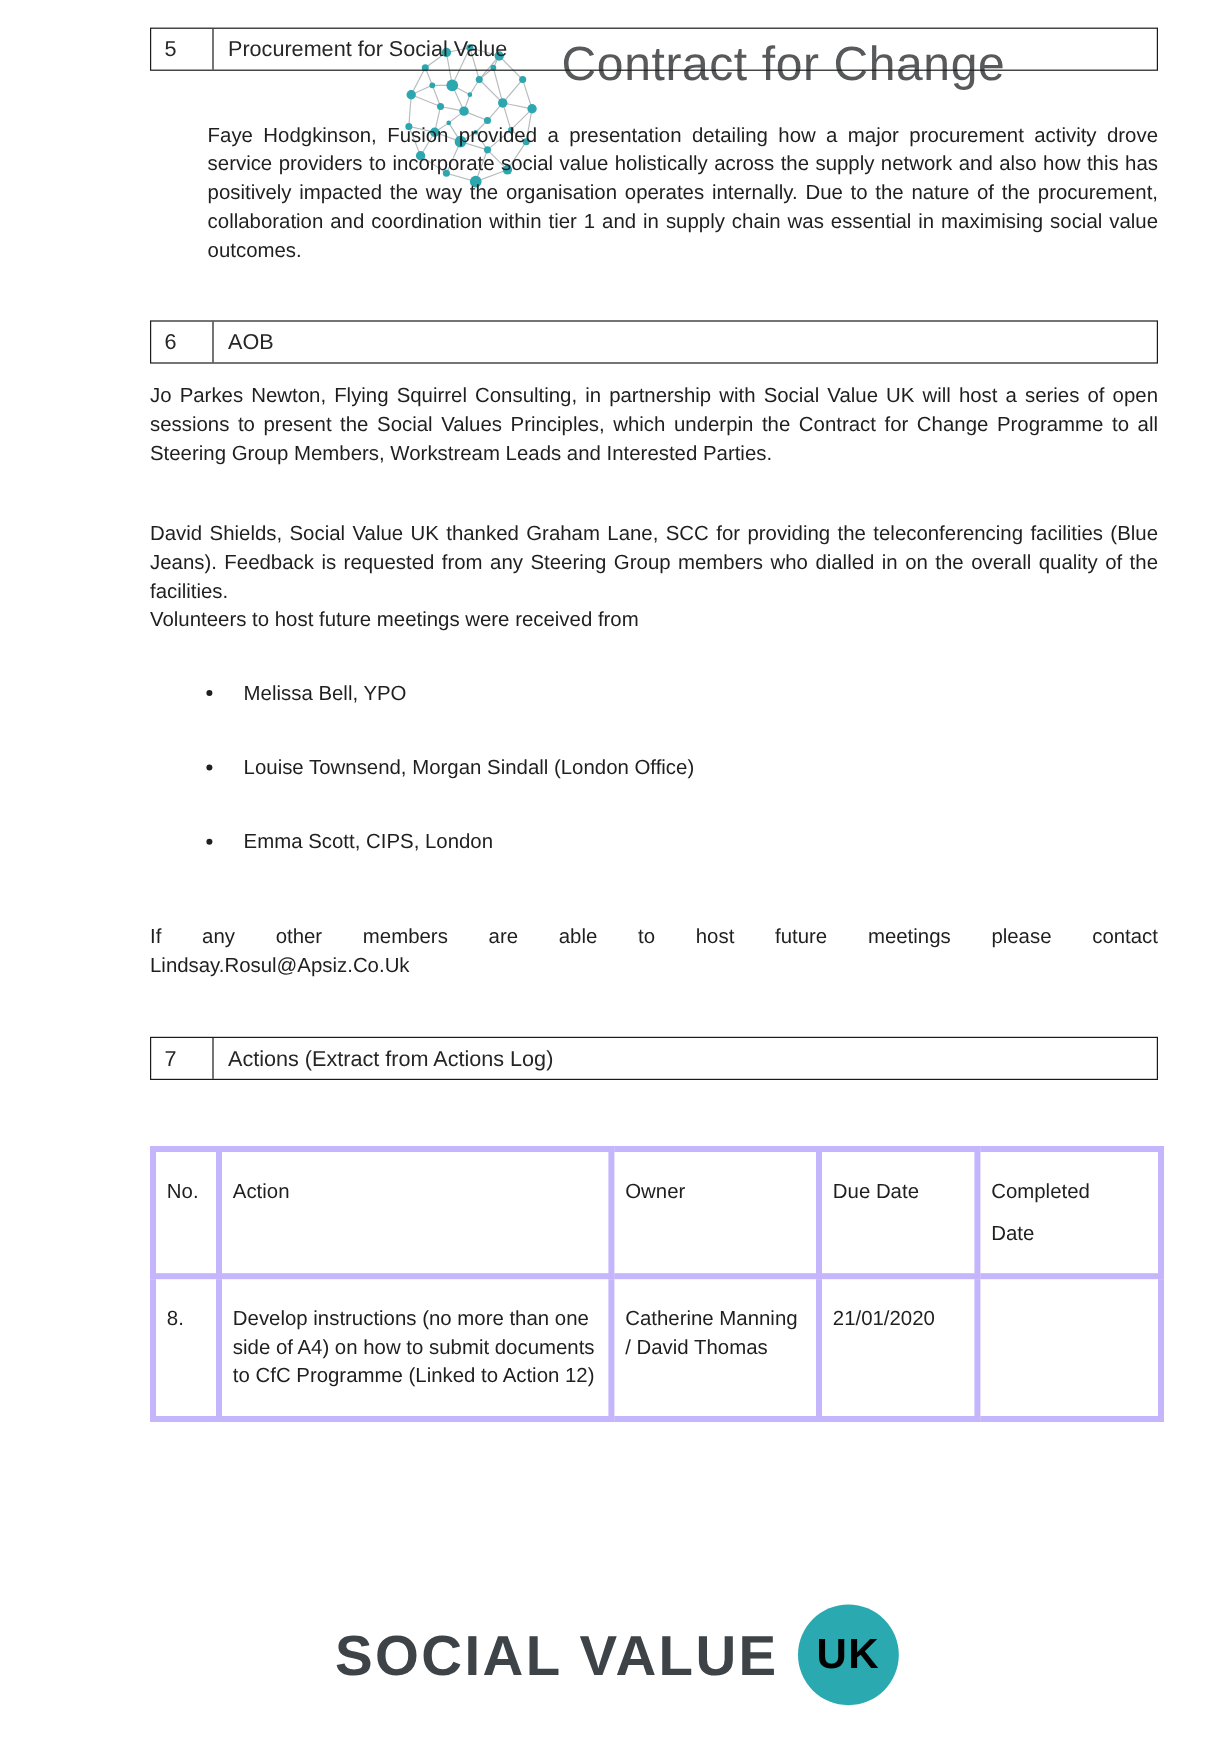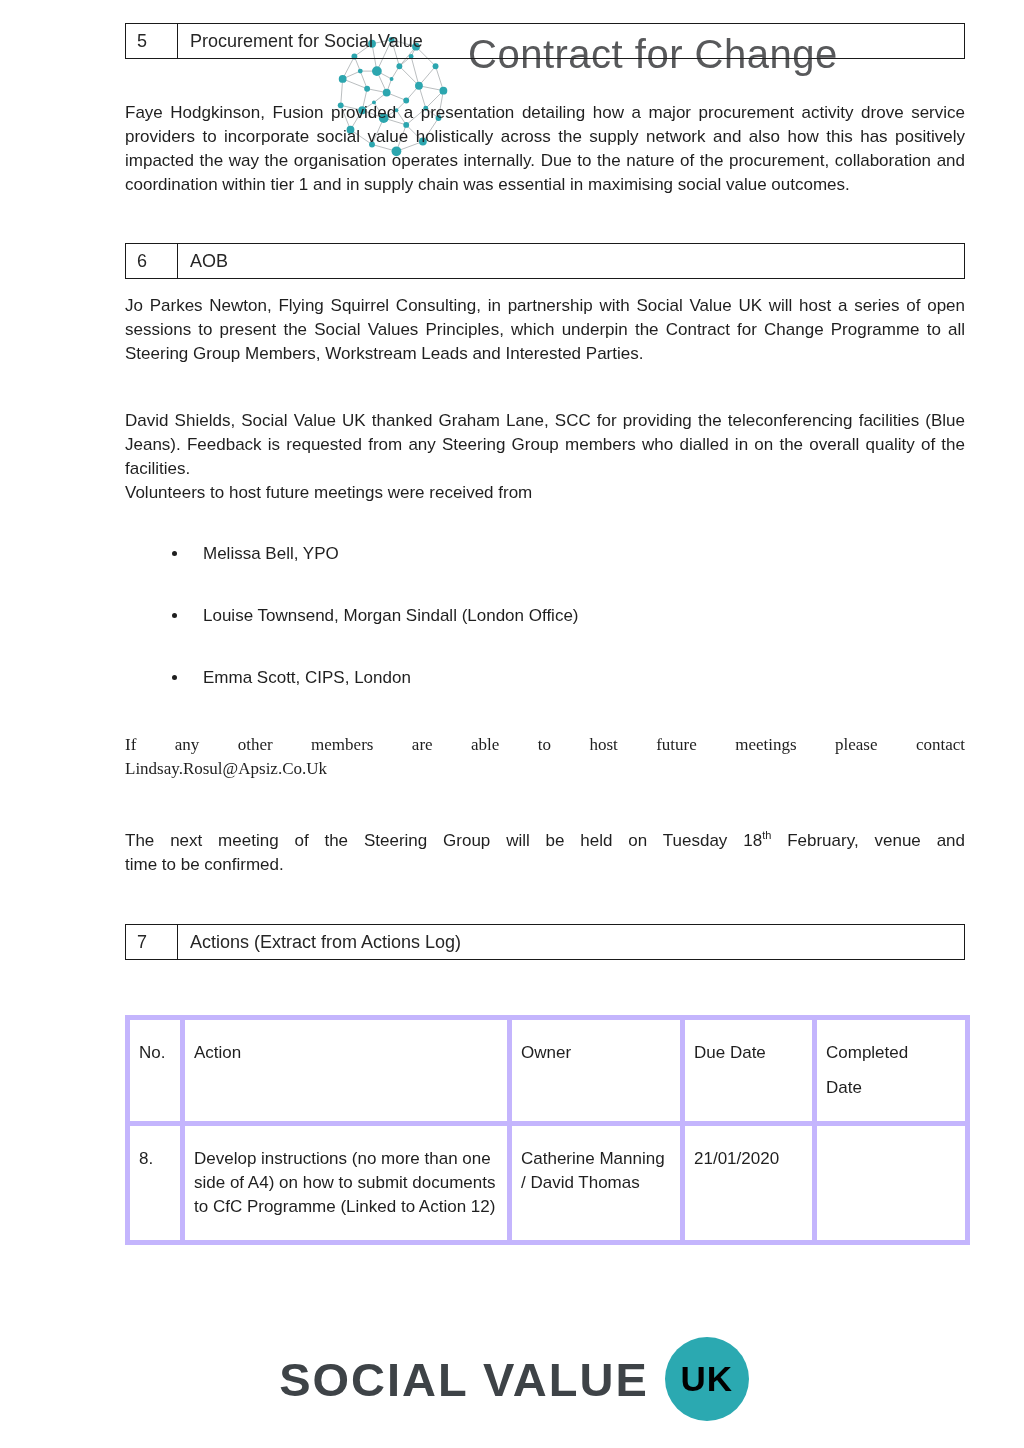--- a/index.html
+++ b/index.html
@@ -121,26 +121,26 @@
     font-size: 35px;
     font-weight: 700;
     display: flex;
     align-items: center;
     justify-content: center;
     letter-spacing: 1px;
   }
 
   
   .mt-s5   { margin-top: 23px; }
-  .mt-p1   { margin-top: 42px; }
+  .mt-p1   { margin-top: 42px; margin-left: 48px; }
   .mt-s6   { margin-top: 46px; }
   .mt-aob1 { margin-top: 43px; }
   .mt-aob2 { margin-top: 15px; }
   .mt-aob3 { }
-  .mt-contact { margin-top: 42px; font-family: Liberation Serif, serif; }
+  .mt-contact { margin-top: 54px; }
   .mt-next { margin-top: 48px; }
   .mt-s7   { margin-top: 47px; }
   .mt-table{ margin-top: 55px; }
 </style>
 </head>
 <body>
 
 <div class="page">
 
   <div class="logo-row">
@@ -209,24 +209,20 @@
       <li>Melissa Bell, YPO</li>
       <li>Louise Townsend, Morgan Sindall (London Office)</li>
       <li>Emma Scott, CIPS, London</li>
     </ul>
 
     <div class="body-block mt-contact">
       <span class="just-full">If any other members are able to host future meetings please contact</span>
       <span>Lindsay.Rosul@Apsiz.Co.Uk</span>
     </div>
 
-    <div class="body-block mt-next">
-      <span class="just-full"><span>The next meeting of the Steering Group will be held on Tuesday 18</span><sup>th</sup><span> February, venue and</span></span>
-      <span>time to be confirmed.</span>
-    </div>
 
     <div class="section-box mt-s7">
       <div class="section-num">7</div>
       <div class="section-title">Actions (Extract from Actions Log)</div>
     </div>
 
     <table class="actions mt-table">
       <colgroup>
         <col class="col-no">
           <col class="col-action">

